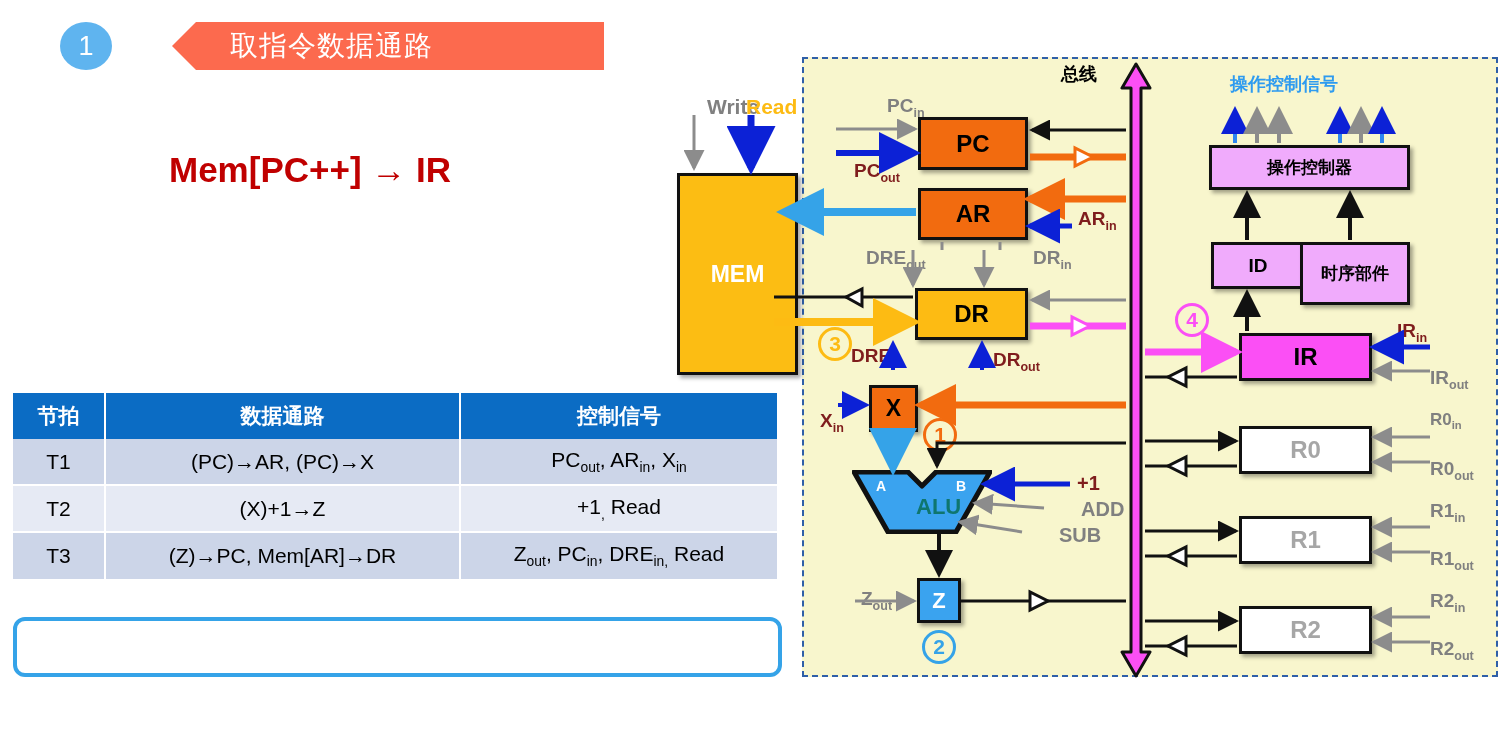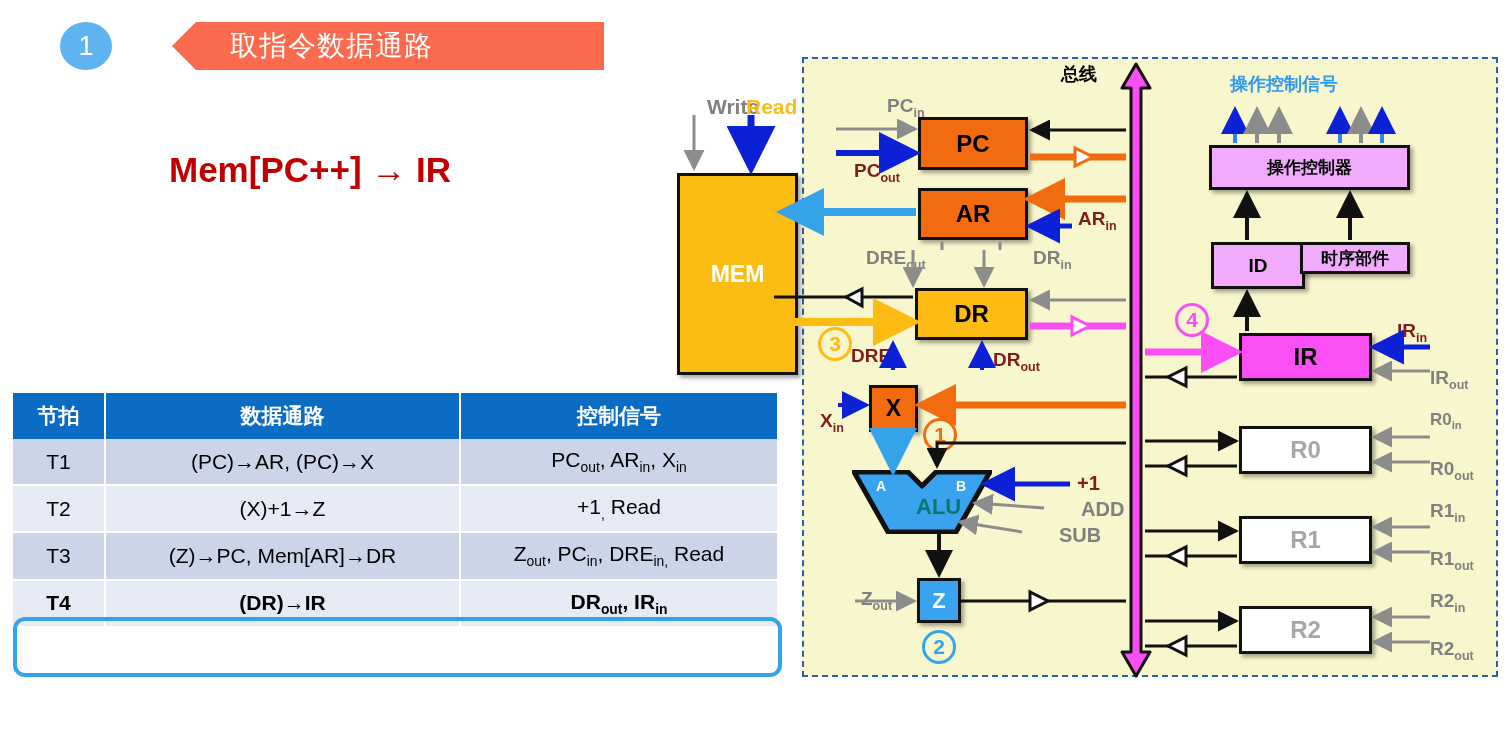--- a/index.html
+++ b/index.html
@@ -102,40 +102,35 @@
       <tr class="row-even">
         <td>T2</td>
         <td>(X)+1→Z</td>
         <td>+1<sub>,</sub> Read</td>
       </tr>
       <tr class="row-odd">
         <td>T3</td>
         <td>(Z)→PC,  Mem[AR]→DR</td>
         <td>Z<sub>out</sub>, PC<sub>in</sub>, DRE<sub>in,</sub> Read</td>
       </tr>
-      <tr class="row-hl">
-        <td>T4</td>
-        <td>(DR)→IR</td>
-        <td>DR<sub>out</sub>, IR<sub>in</sub></td>
-      </tr>
     </tbody>
 </table>
 <div id="hl-box"></div>
 
 <div id="diagram"></div>
 
 <div class="blk blk-mem" style="left:677px;top:173px;width:121px;height:202px;font-size:23px;">MEM</div>
 <div class="blk blk-orange" style="left:918px;top:117px;width:110px;height:53px;font-size:24px;">PC</div>
 <div class="blk blk-orange" style="left:918px;top:188px;width:110px;height:52px;font-size:24px;">AR</div>
 <div class="blk blk-amber" style="left:915px;top:288px;width:113px;height:52px;font-size:24px;">DR</div>
 <div class="blk blk-orange" style="left:869px;top:385px;width:49px;height:47px;font-size:23px;">X</div>
 <div class="blk blk-blue" style="left:917px;top:578px;width:44px;height:45px;font-size:22px;">Z</div>
 <div class="blk blk-magenta" style="left:1239px;top:333px;width:133px;height:48px;font-size:24px;">IR</div>
 <div class="blk blk-white" style="left:1211px;top:242px;width:94px;height:47px;font-size:19px;">ID</div>
-<div class="blk blk-white" style="left:1300px;top:242px;width:110px;height:32px;font-size:17px;">时序部件</div>
+<div class="blk blk-white" style="left:1300px;top:242px;width:110px;height:63px;font-size:17px;">时序部件</div>
 <div class="blk blk-white" style="left:1209px;top:145px;width:201px;height:45px;font-size:17px;">操作控制器</div>
 <div class="blk blk-greytext" style="left:1239px;top:426px;width:133px;height:48px;font-size:24px;">R0</div>
 <div class="blk blk-greytext" style="left:1239px;top:516px;width:133px;height:48px;font-size:24px;">R1</div>
 <div class="blk blk-greytext" style="left:1239px;top:606px;width:133px;height:48px;font-size:24px;">R2</div>
 
 <div style="position:absolute;left:852px;top:470px;width:140px;height:64px;">
   <svg width="140" height="64" viewBox="0 0 140 64">
     <polygon points="2,2 56,2 70,16 84,2 138,2 104,62 36,62" fill="#3aa3ef" stroke="#111" stroke-width="5" stroke-linejoin="round"></polygon>
   </svg>
   <span style="position:absolute;left:64px;top:24px;color:#0f766e;font-weight:bold;font-size:22px;">ALU</span>

